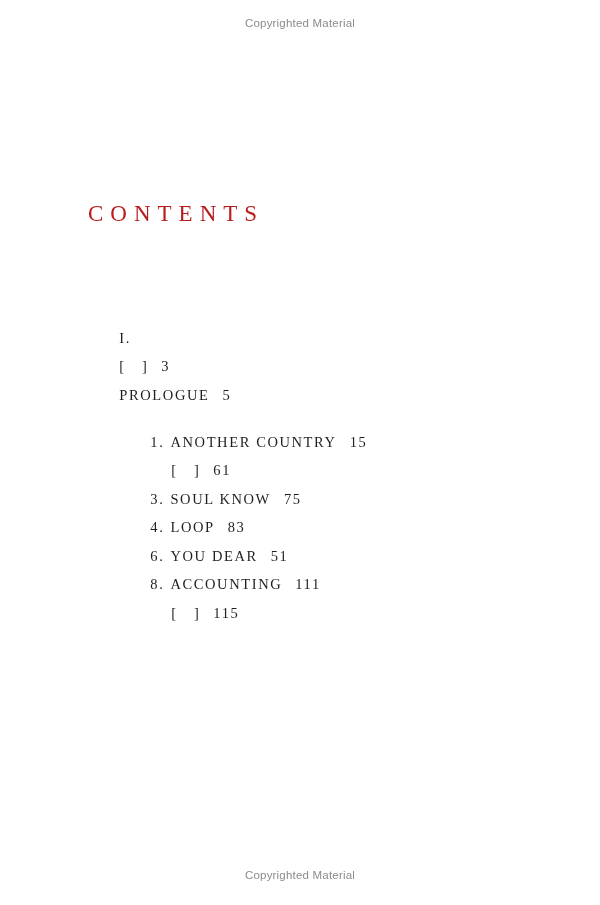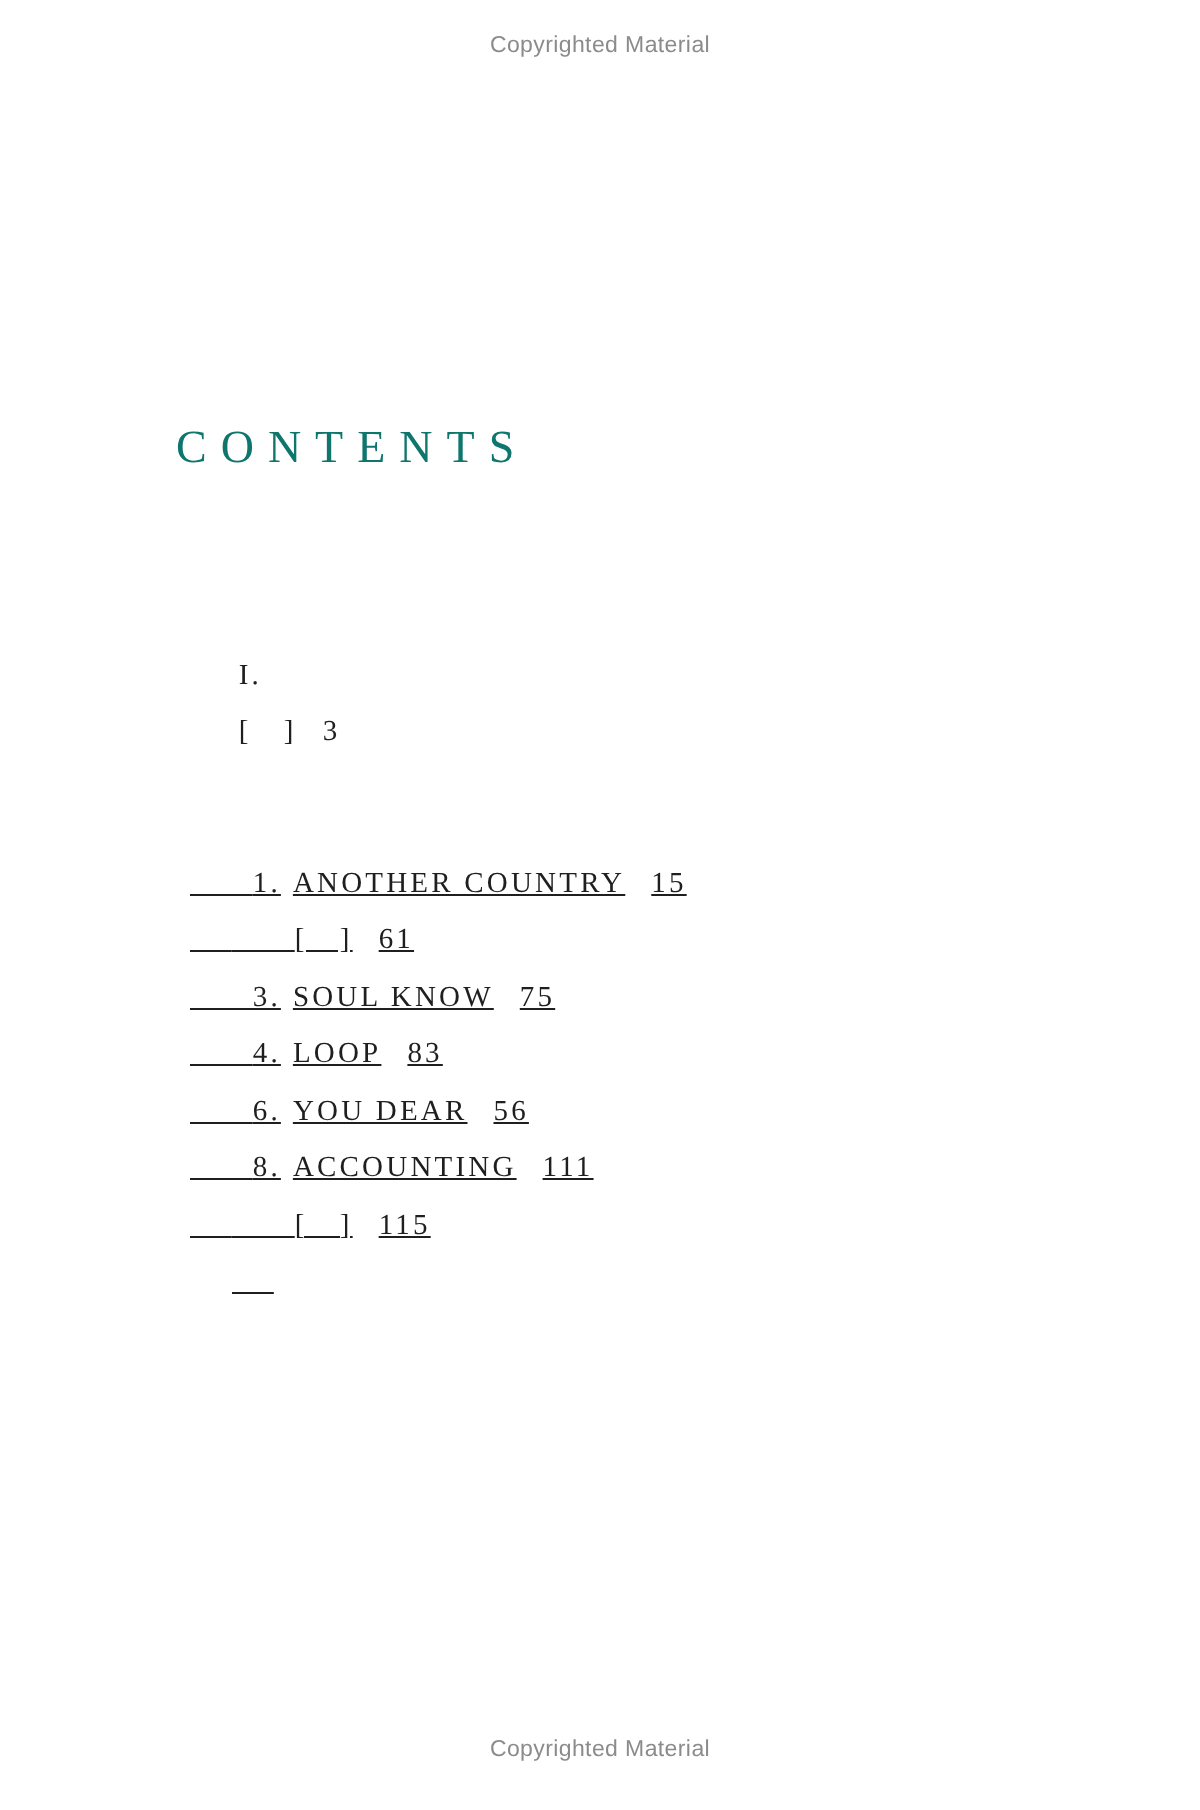--- a/index.html
+++ b/index.html
@@ -24,37 +24,36 @@
     font-size: 11.5px;
     color: #8b8b8b;
     letter-spacing: 0.2px;
   }
   .copyright.top { top: 17px; }
   .copyright.bottom { top: 869px; }
 
   .contents-title {
     position: absolute;
     left: 88px;
-    top: 211px;
+    top: 201px;
     font-size: 23px;
     letter-spacing: 7px;
-    color: #0f766e;
+    color: #b91c1c;
     font-weight: 500;
   }
 
   .front-matter {
     position: absolute;
     left: 88px;
     top: 295px;
   }
   .chapters {
     position: absolute;
-    left: 95px;
+    left: 119px;
     top: 399px;
-    text-decoration: underline;
   }
   .row {
     height: 28.5px;
     line-height: 28.5px;
     font-size: 14.5px;
     letter-spacing: 1.6px;
     white-space: pre;
   }
   .row .num {
     margin-right: 6px;
@@ -75,37 +74,40 @@
 
   <div class="contents-title">CONTENTS</div>
 
   <div class="front-matter">
     <div class="row">
       <span class="label">I.</span><span class="page" style="margin-left: 0px;"></span>
     </div>
     <div class="row">
       <span class="label">[ ]</span><span class="page">3</span>
     </div>
+    <div class="row">
+      <span class="label">PROLOGUE</span><span class="page">5</span>
+    </div>
   </div>
 
   <div class="chapters">
     <div class="row">
       <span class="num">1.</span><span class="label">ANOTHER COUNTRY</span><span class="page">15</span>
     </div>
     <div class="row nested">
       <span class="label">[ ]</span><span class="page">61</span>
     </div>
     <div class="row">
       <span class="num">3.</span><span class="label">SOUL KNOW</span><span class="page">75</span>
     </div>
     <div class="row">
       <span class="num">4.</span><span class="label">LOOP</span><span class="page">83</span>
     </div>
     <div class="row">
-      <span class="num">6.</span><span class="label">YOU DEAR</span><span class="page">56</span>
+      <span class="num">6.</span><span class="label">YOU DEAR</span><span class="page">51</span>
     </div>
     <div class="row">
       <span class="num">8.</span><span class="label">ACCOUNTING</span><span class="page">111</span>
     </div>
     <div class="row nested">
       <span class="label">[ ]</span><span class="page">115</span>
     </div>
   </div>
 
   <div class="copyright bottom">Copyrighted Material</div>

